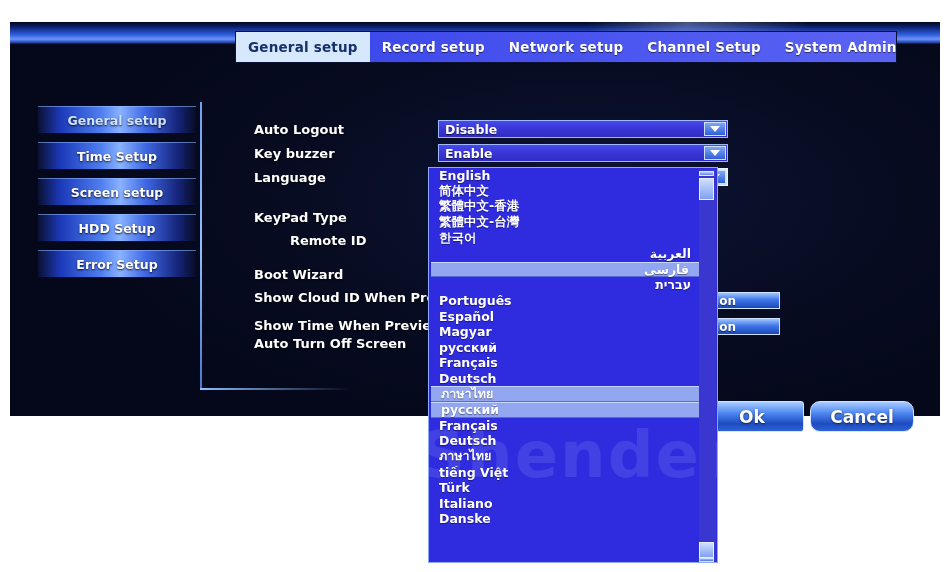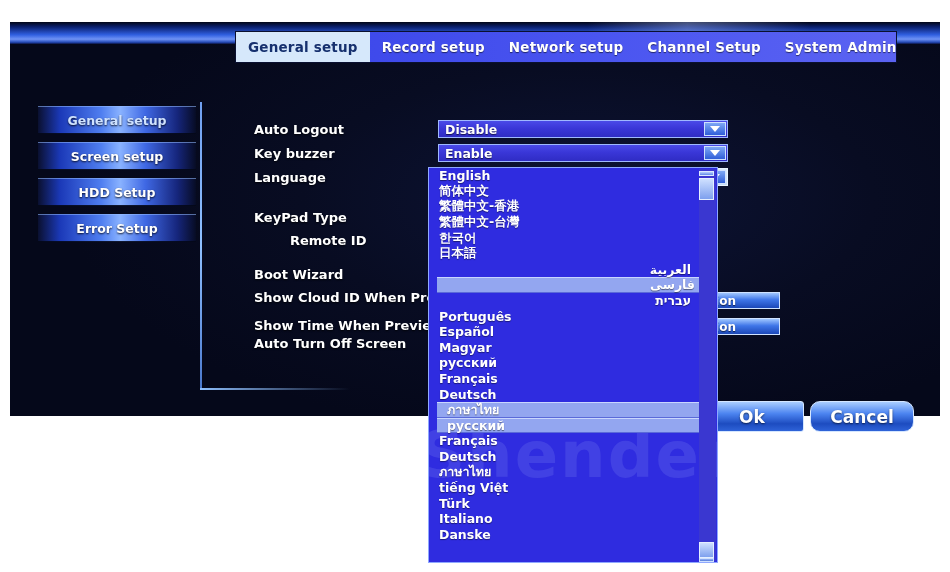--- a/index.html
+++ b/index.html
@@ -83,21 +83,21 @@
   #dropdown{position:absolute;left:428px;top:167px;width:290px;height:396px;
      background:#2f2ce0;border:1px solid #8fa8ff;box-sizing:border-box;
      overflow:hidden;z-index:40;}
   #ddwm{position:absolute;left:-10px;top:250px;width:320px;
      font-size:64px;font-weight:bold;color:rgba(190,205,255,.13);
      letter-spacing:2px;pointer-events:none;}
   #ddlist{position:absolute;left:0;top:0;width:272px;}
   .ddrow{height:15.6px;display:flex;align-items:center;padding-left:10px;
      color:#ffffff;font-size:12.5px;font-weight:bold;white-space:nowrap;
      text-shadow:0 1px 1px rgba(0,0,0,.45);box-sizing:border-box;}
-  .ddrow.sel{background:#93a6f0;color:#ffffff;margin-left:8px;width:268px;
+  .ddrow.sel{background:#93a6f0;color:#ffffff;margin-left:2px;width:268px;
      border-top:1px solid #c9d6ff;border-bottom:1px solid #5a6ad8;}
   .ddrow.rtl{direction:rtl;justify-content:flex-start;padding-right:10px;padding-left:9px;}
 
   
   #ddscroll{position:absolute;right:1px;top:1px;width:17px;bottom:1px;
      background:#3a37d0;}
   #ddthumbTop{position:absolute;right:2px;top:2px;width:15px;height:5px;
      background:linear-gradient(180deg,#b9d2ff,#5f86e8);border:1px solid #dce9ff;box-sizing:border-box;}
   #ddthumb{position:absolute;right:2px;top:9px;width:15px;height:22px;
      background:linear-gradient(180deg,#cfe0ff,#7ea0ee);border:1px solid #e4eeff;box-sizing:border-box;}
@@ -118,20 +118,23 @@
 
     <div id="titlebar">
       <div id="titleGlow"></div>
     </div>
 
     <div id="sidebar">
         <div class="sideitem first">
           <span>General setup</span>
         </div>
         <div class="sideitem">
+          <span>Time Setup</span>
+        </div>
+        <div class="sideitem">
           <span>Screen setup</span>
         </div>
         <div class="sideitem">
           <span>HDD Setup</span>
         </div>
         <div class="sideitem">
           <span>Error Setup</span>
         </div>
       </div>
     <div id="sidedivider"></div>
@@ -202,21 +205,20 @@
   </div>
 
 <div id="dropdown">
   <div id="ddwm">Shender</div>
   <div id="ddlist">
       <div class="ddrow">English</div>
       <div class="ddrow">简体中文</div>
       <div class="ddrow">繁體中文-香港</div>
       <div class="ddrow">繁體中文-台灣</div>
       <div class="ddrow">한국어</div>
-      <div class="ddrow">日本語</div>
       <div class="ddrow rtl">العربية</div>
       <div class="ddrow sel rtl">فارسی</div>
       <div class="ddrow rtl">עברית</div>
       <div class="ddrow">Português</div>
       <div class="ddrow">Español</div>
       <div class="ddrow">Magyar</div>
       <div class="ddrow">русский</div>
       <div class="ddrow">Français</div>
       <div class="ddrow">Deutsch</div>
       <div class="ddrow sel">ภาษาไทย</div>

